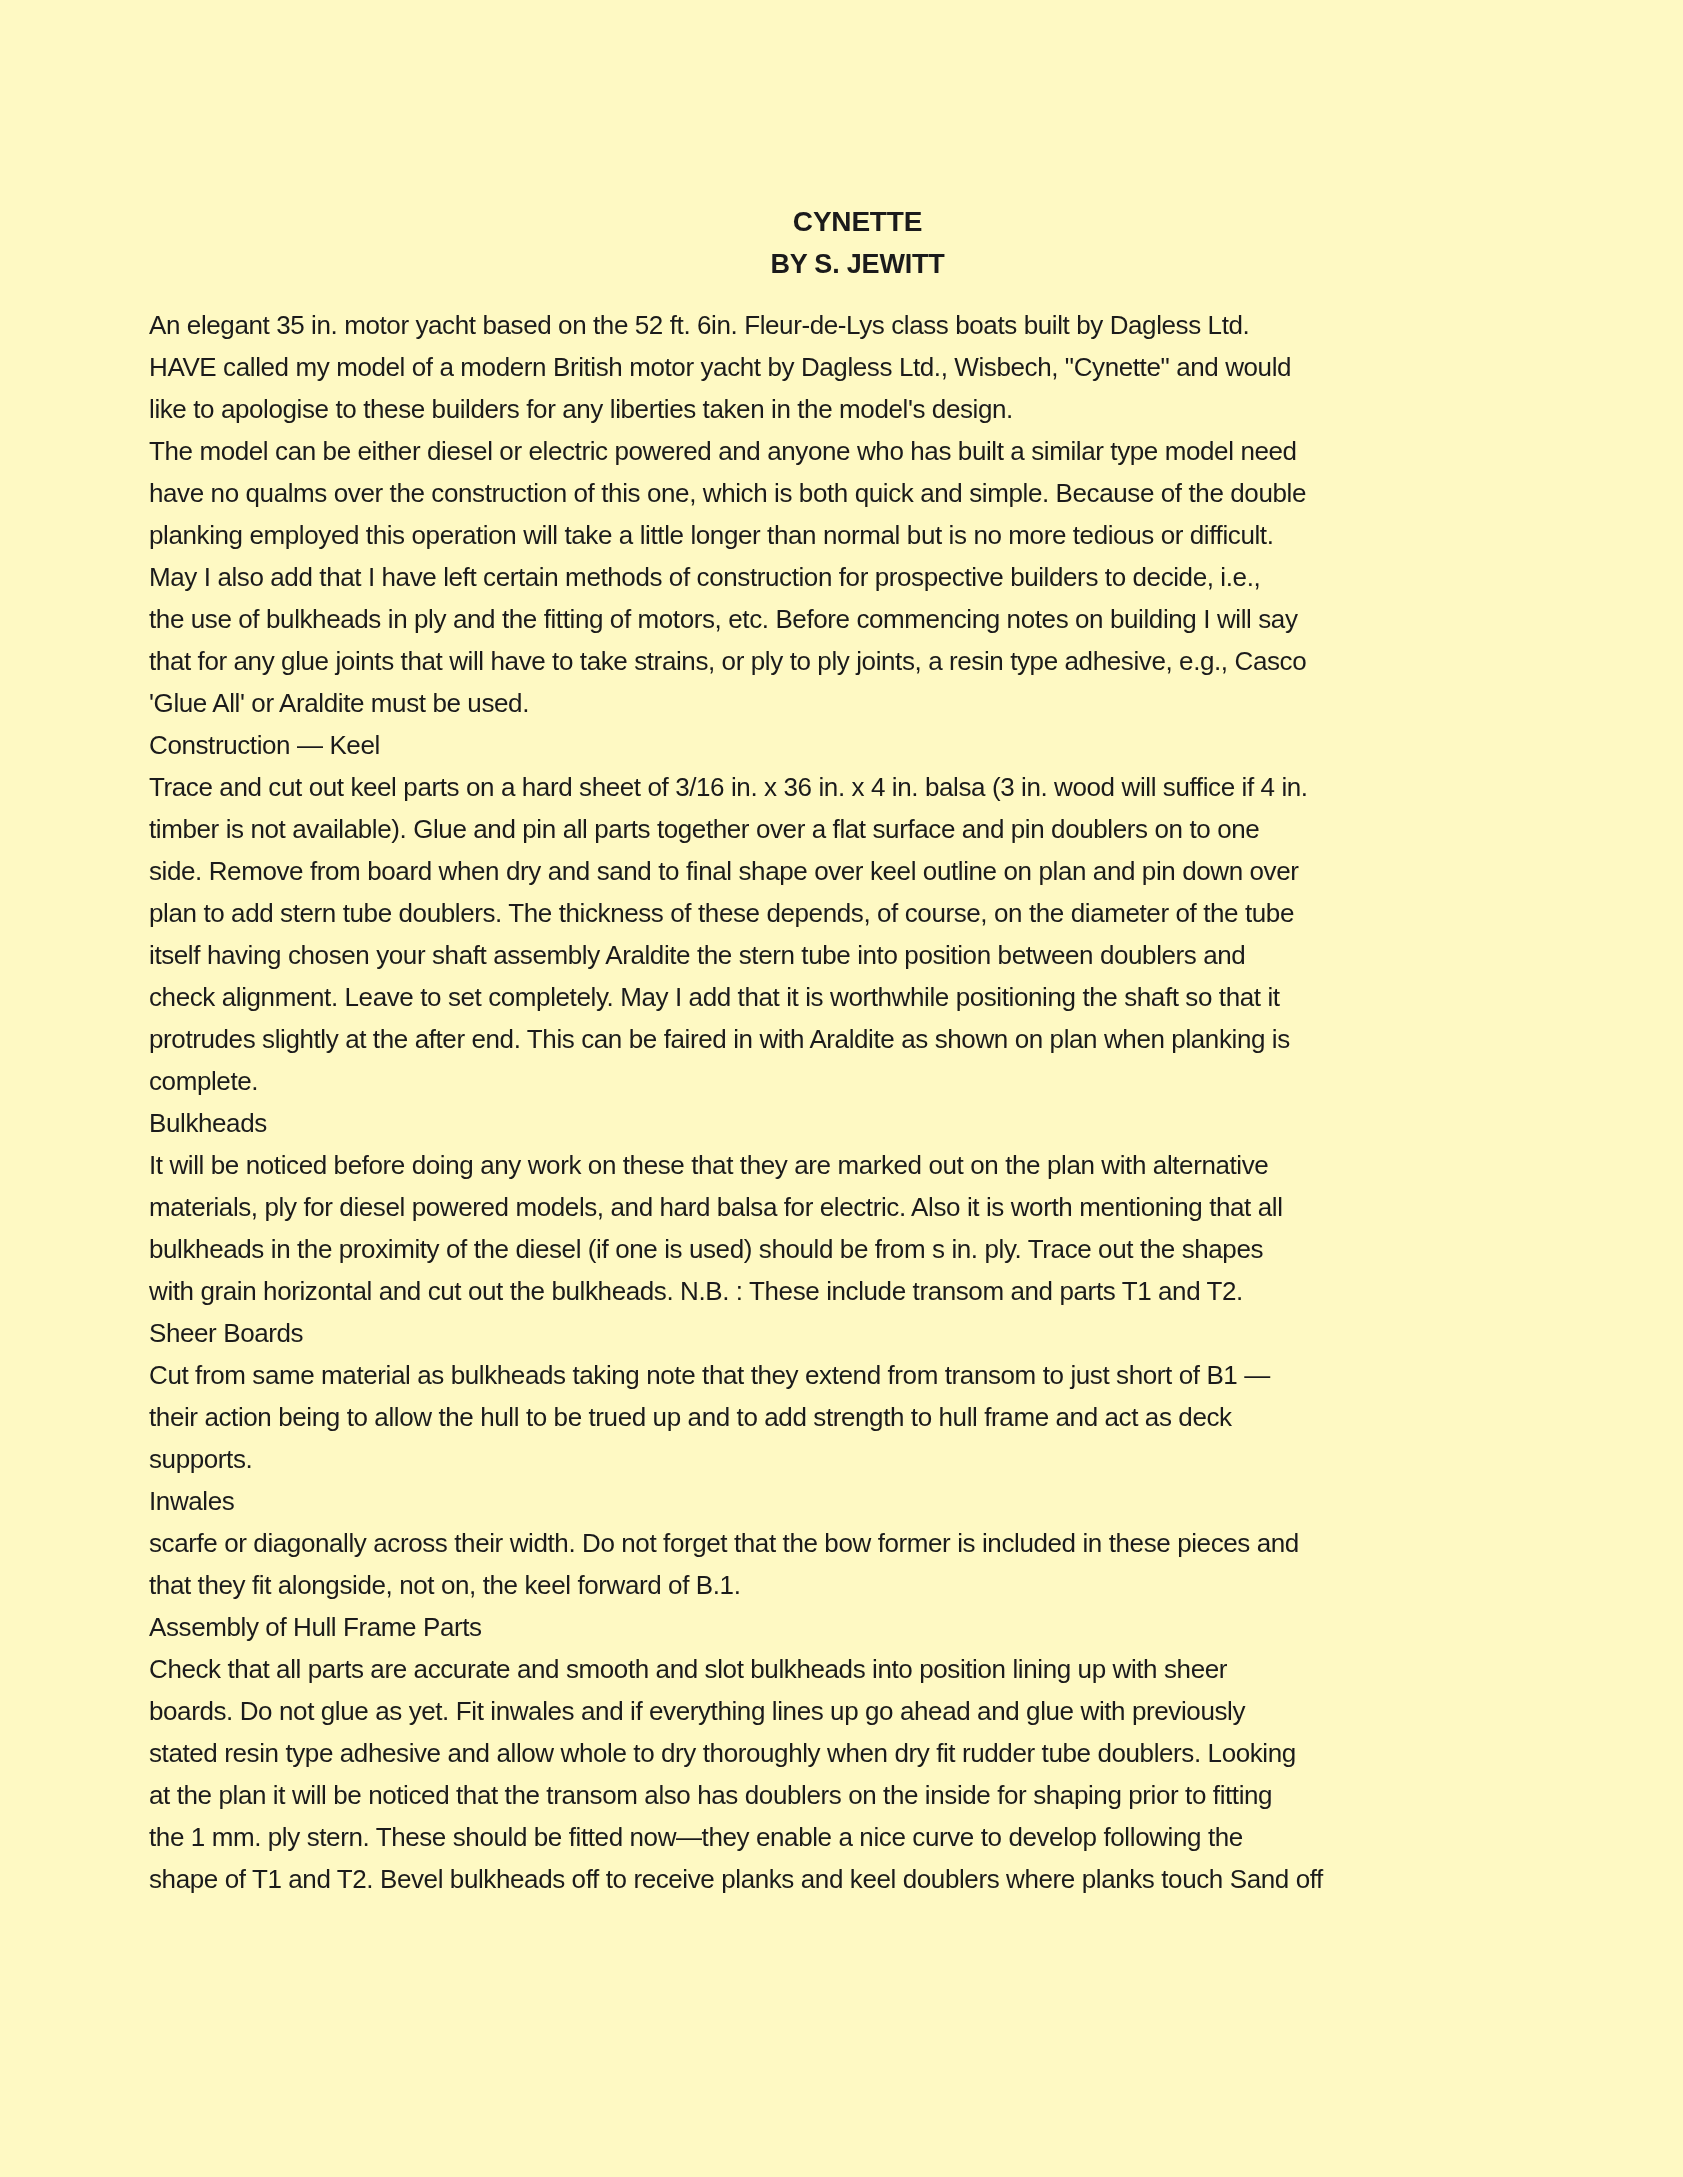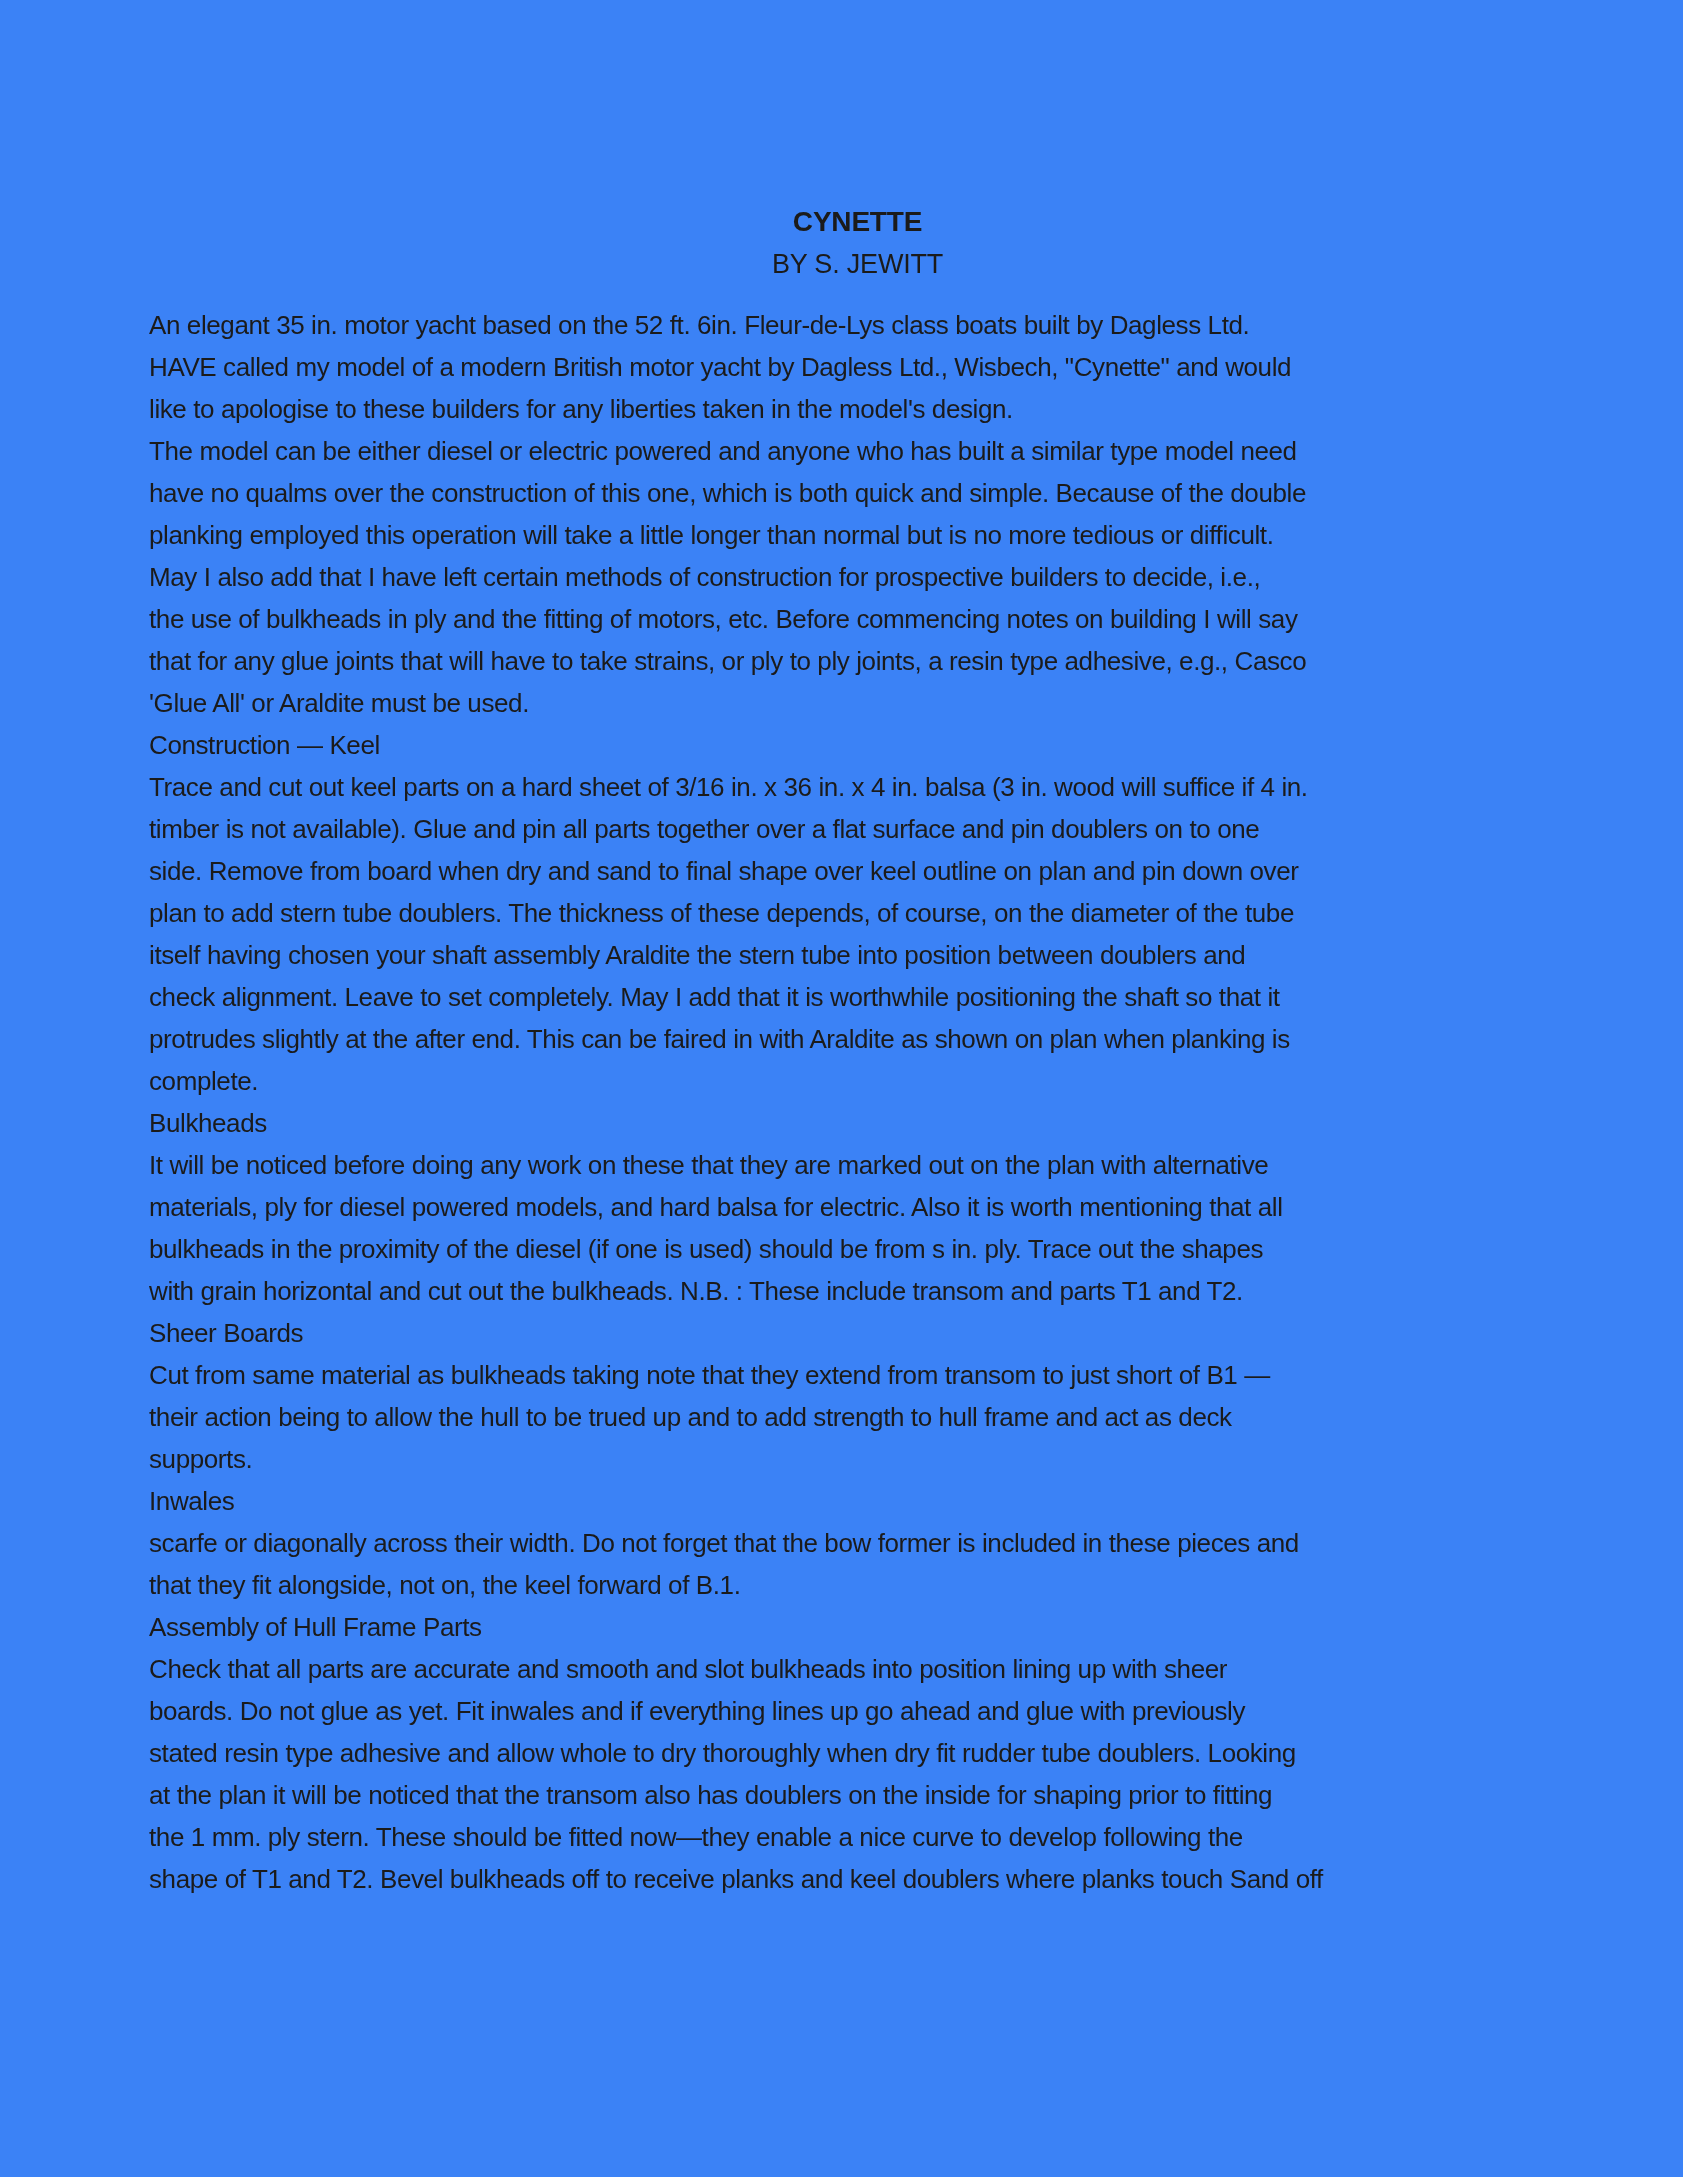--- a/index.html
+++ b/index.html
@@ -10,35 +10,35 @@
     width: 1683px;
     height: 2177px;
     background: #ffffff;
     font-family: "Liberation Sans", sans-serif;
     overflow: hidden;
   }
   .page {
     position: relative;
     width: 1683px;
     height: 2177px;
-    background: #3b82f6;
+    background: #fef9c3;
     box-sizing: border-box;
     padding: 200px 117px 0 149px;
     color: #1b1b1b;
   }
   .title {
     text-align: center;
     font-weight: 700;
     font-size: 28px;
     line-height: 43px;
     letter-spacing: -0.2px;
   }
   .byline {
     text-align: center;
-    font-weight: 400;
+    font-weight: 700;
     font-size: 27px;
     line-height: 43px;
     letter-spacing: -0.2px;
   }
   .body-lines {
     margin-top: 18px;
   }
   .line {
     font-size: 26px;
     line-height: 42px;

